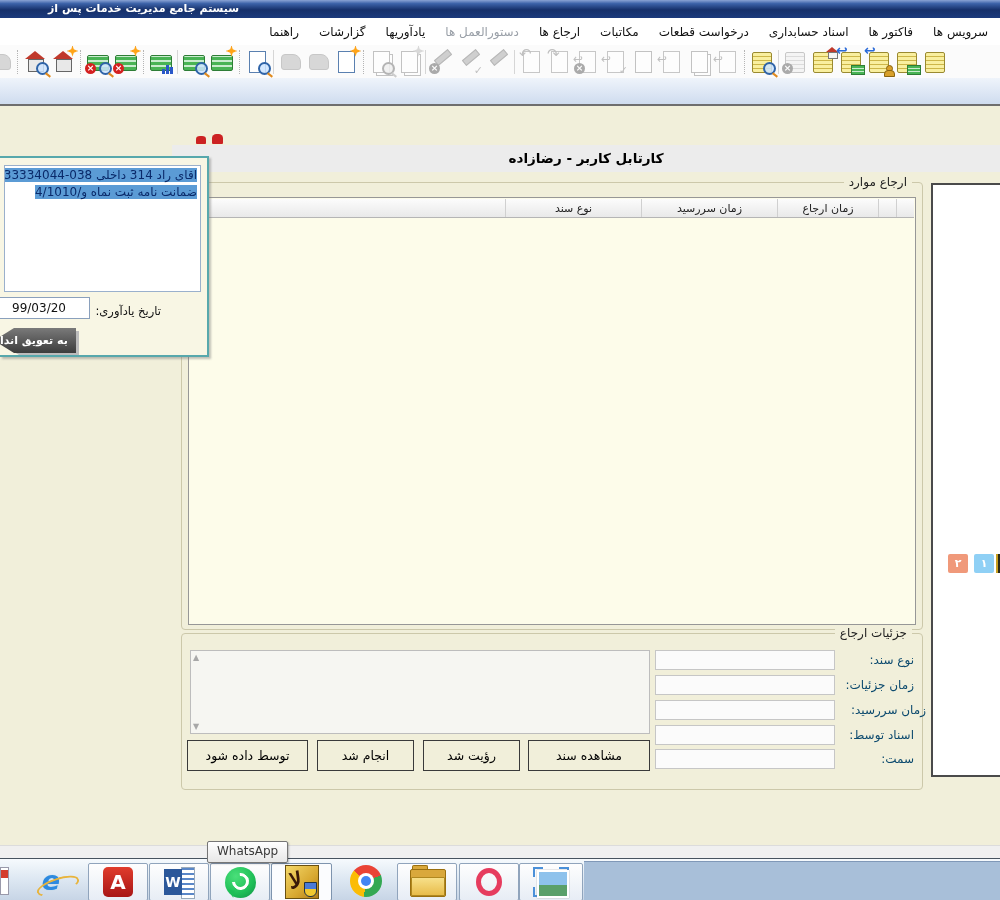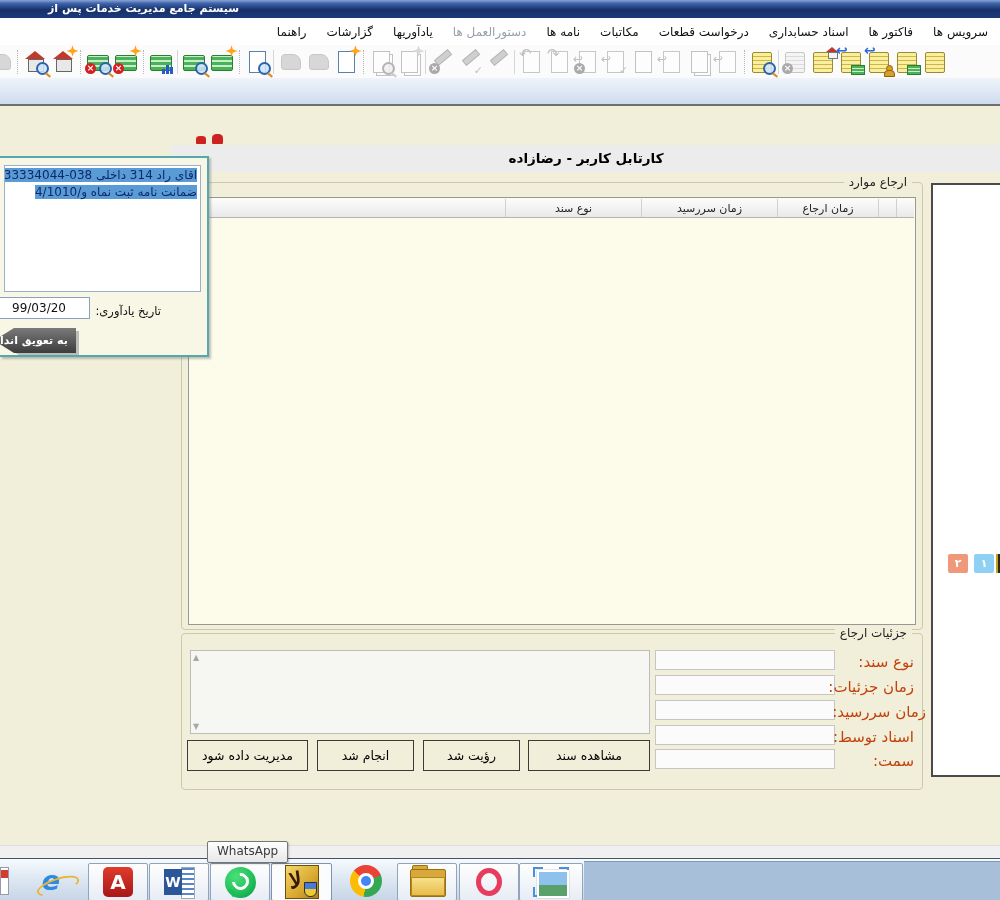--- a/index.html
+++ b/index.html
@@ -89,21 +89,21 @@
 
   #rightpanel{left:931px;top:183px;width:72px;height:594px;background:#fff;border:2px solid #4a4a4a;box-sizing:border-box;}
   .pagerbadge{position:absolute;width:20px;height:19px;border-radius:2px;color:#fff;font-size:11px;
     text-align:center;line-height:19px;font-weight:bold;}
   #badge2{left:948px;top:554px;background:#f0997a;}
   #badge1{left:974px;top:554px;background:#8fd0f5;}
   #badgesliver{left:996px;top:554px;width:5px;height:19px;background:#2a2a1a;border-left:2px solid #c8a020;}
 
   #detailsgroup{left:181px;top:633px;width:740px;height:155px;}
   .dfield{position:absolute;width:180px;height:20px;background:#fbfbfb;border:1px solid #c6c6c6;box-sizing:border-box;}
-  .dlabel{position:absolute;width:78px;font-size:15px;color:#c2410c;text-align:right;direction:rtl;white-space:nowrap;}
+  .dlabel{position:absolute;width:78px;font-size:12px;color:#0c4a6e;text-align:right;direction:rtl;white-space:nowrap;}
   #bignote{left:190px;top:650px;width:460px;height:84px;background:#f6f6f2;border:1px solid #bdbdbd;box-sizing:border-box;}
   #bignote .sa{position:absolute;left:2px;color:#a8a8a8;font-size:8px;}
   .formbtn{position:absolute;height:31px;background:#f1efda;border:1px solid #3a3a3a;font-size:12.5px;color:#000;
     font-family:"DejaVu Sans",sans-serif;display:flex;align-items:center;justify-content:center;cursor:pointer;}
 
   
   #popup{left:0;top:156px;width:209px;height:201px;background:#f8f6e4;border:2px solid #57a8ac;
     border-left:none;box-sizing:border-box;box-shadow:2px 2px 2px rgba(120,120,120,.45);}
   #popupnote{position:absolute;left:4px;top:7px;width:197px;height:127px;background:#fff;
     border:1px solid #9ab0cc;direction:rtl;text-align:right;font-size:12px;line-height:17px;
@@ -188,21 +188,21 @@
 <div class="abs" id="titlebar">
   <span class="wtitle">سیستم جامع مدیریت خدمات پس از</span>
 </div>
 
 <div class="abs" id="menubar">
     <div class="menuitem">سرویس ها</div>
     <div class="menuitem">فاکتور ها</div>
     <div class="menuitem">اسناد حسابداری</div>
     <div class="menuitem">درخواست قطعات</div>
     <div class="menuitem">مکاتبات</div>
-    <div class="menuitem">نامه ها</div>
+    <div class="menuitem">ارجاع ها</div>
     <div class="menuitem disabled">دستورالعمل ها</div>
     <div class="menuitem">یادآوریها</div>
     <div class="menuitem">گزارشات</div>
     <div class="menuitem">راهنما</div>
   </div>
 
 <div class="abs" id="toolbar">
     <div class="ticon dis" style="margin-left: -13px;">
       <div class="i-cart"></div>
     </div>
@@ -413,21 +413,21 @@
 <div class="abs dlabel" style="left:836px;top:752px">سمت:</div>
 
 <div class="abs" id="bignote">
   <span class="sa" style="top:2px">▲</span>
   <span class="sa" style="bottom:2px">▼</span>
 </div>
 
 <button class="formbtn" style="left:528px;top:740px;width:122px">مشاهده سند</button>
 <button class="formbtn" style="left:423px;top:740px;width:97px">رؤیت شد</button>
 <button class="formbtn" style="left:317px;top:740px;width:97px">انجام شد</button>
-<button class="formbtn" style="left:187px;top:740px;width:121px">مدیریت داده شود</button>
+<button class="formbtn" style="left:187px;top:740px;width:121px">توسط داده شود</button>
 
 <div class="abs" id="popup">
   <div id="popupnote">
     <span class="sel">اقای راد 314 داخلی 038-33334044</span><br>
     <span class="sel">ضمانت نامه ثبت نماه و/4/1010</span>
   </div>
   <span id="datelabel">تاریخ یادآوری:</span>
   <div id="datefield">99/03/20</div>
   <div id="postponewrap">
     <div id="postponeshadow"></div>

